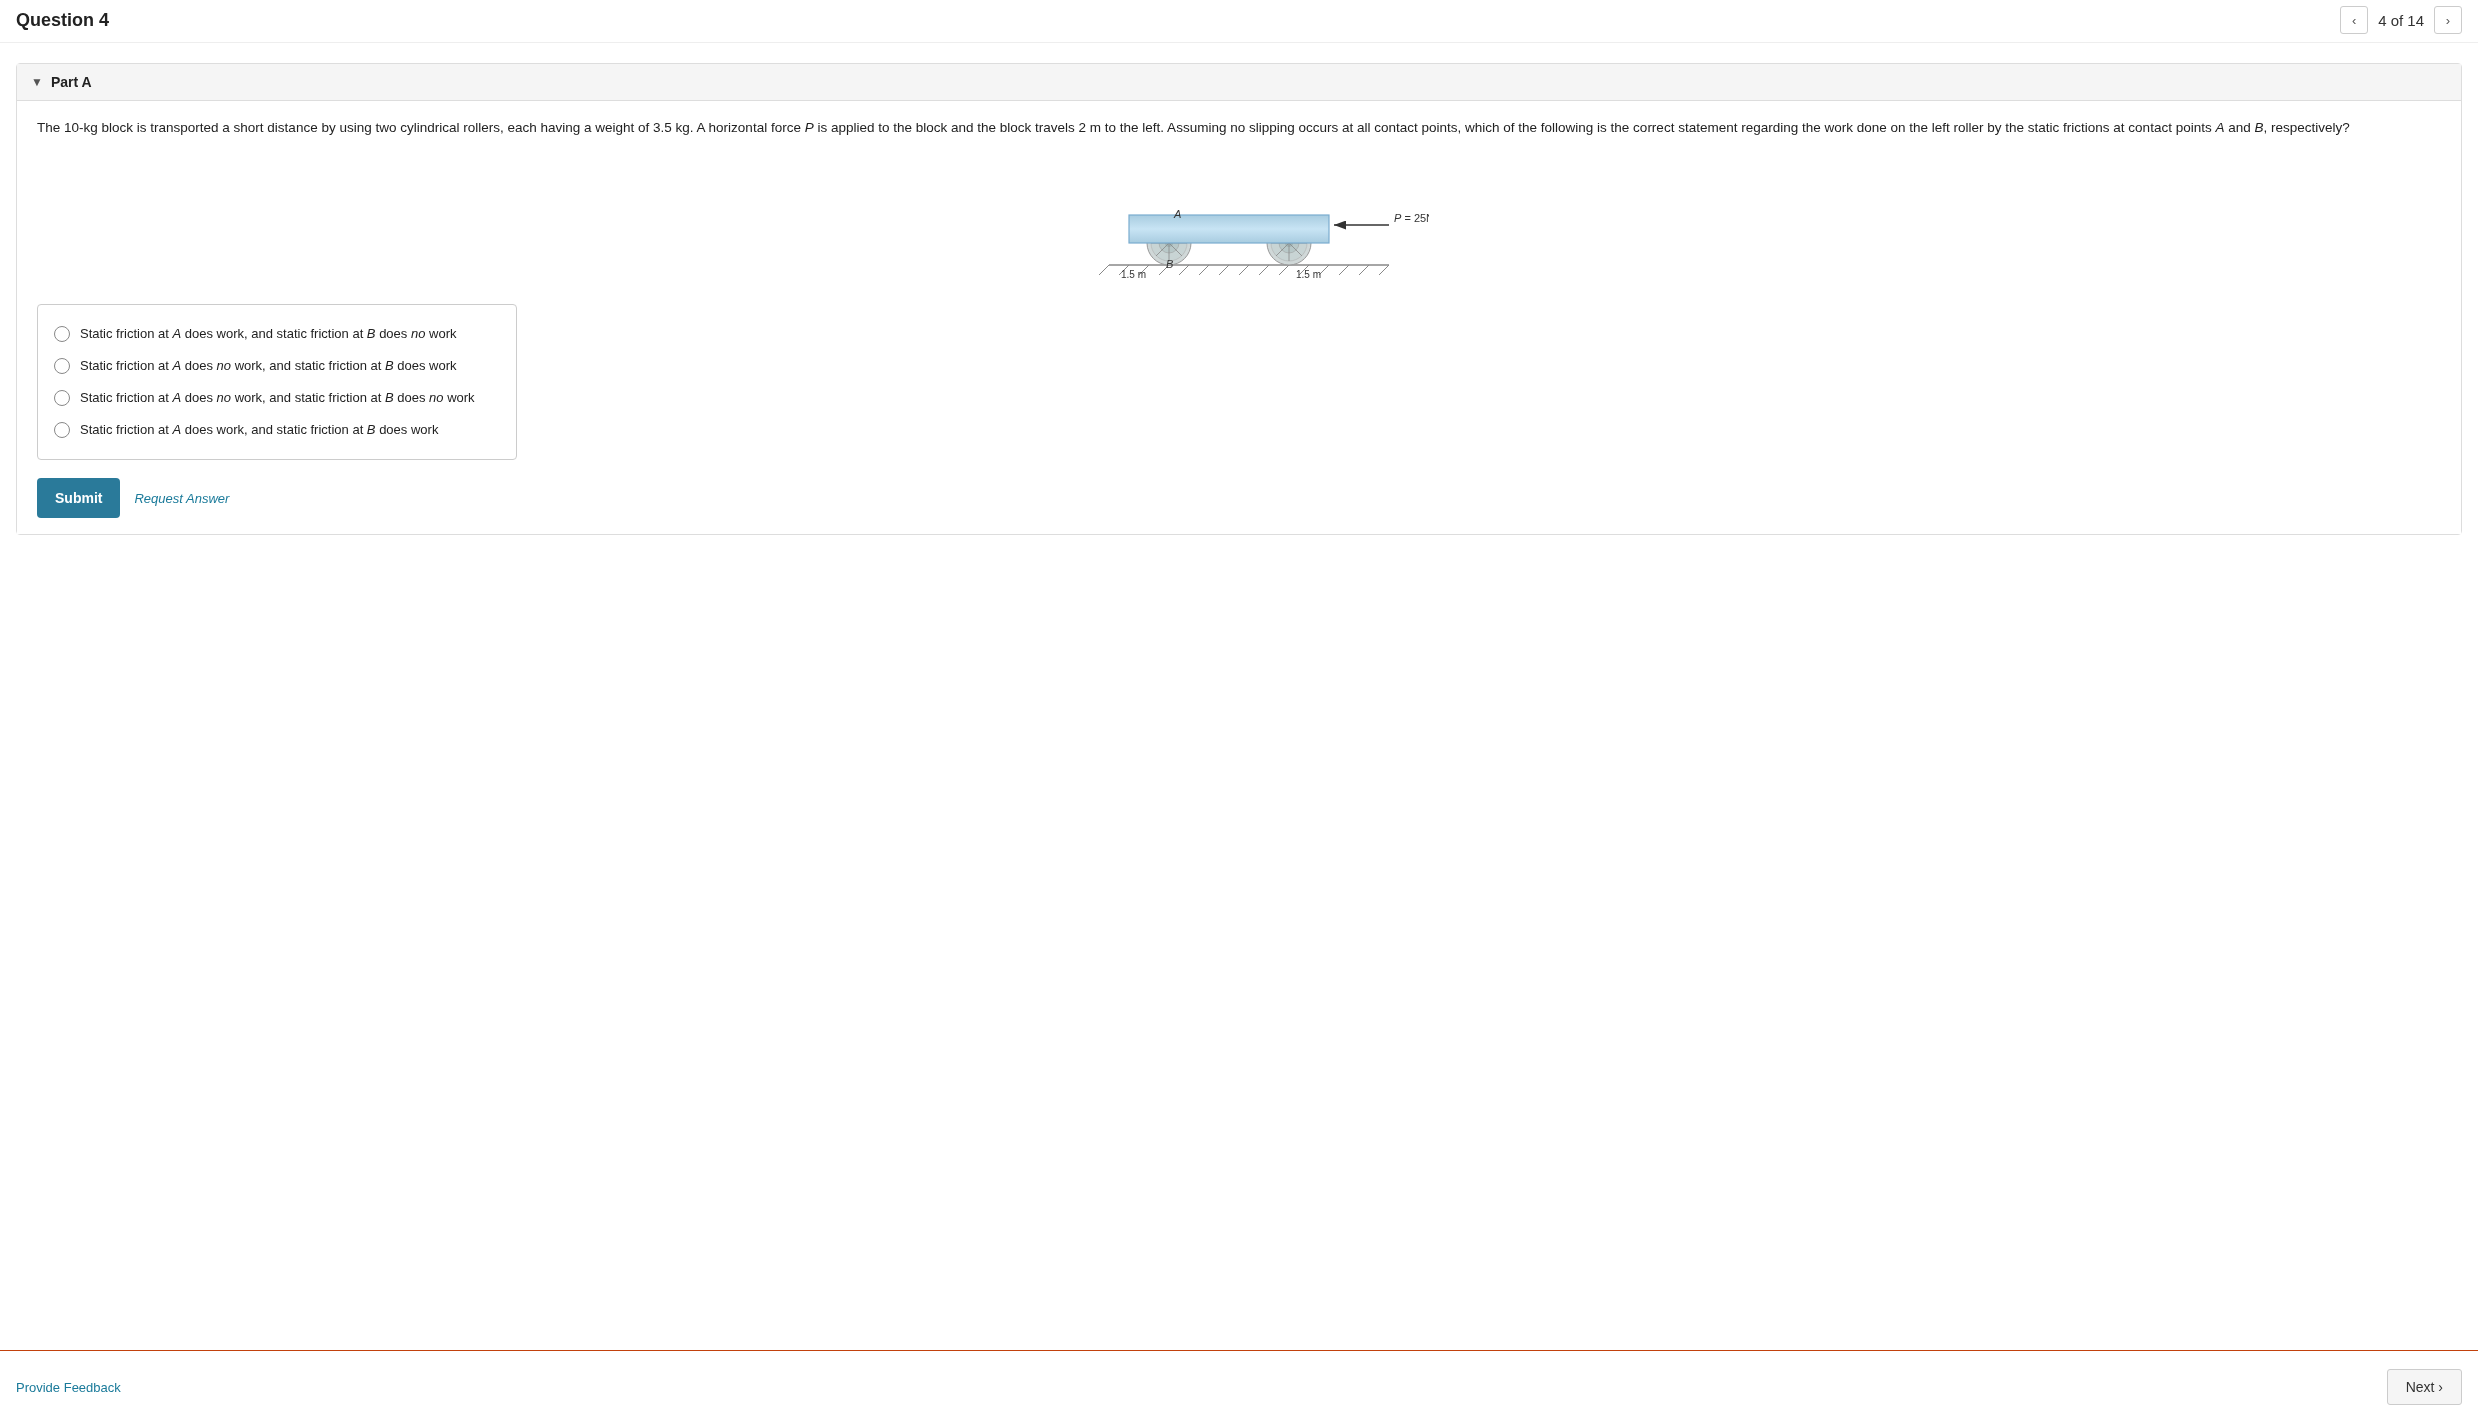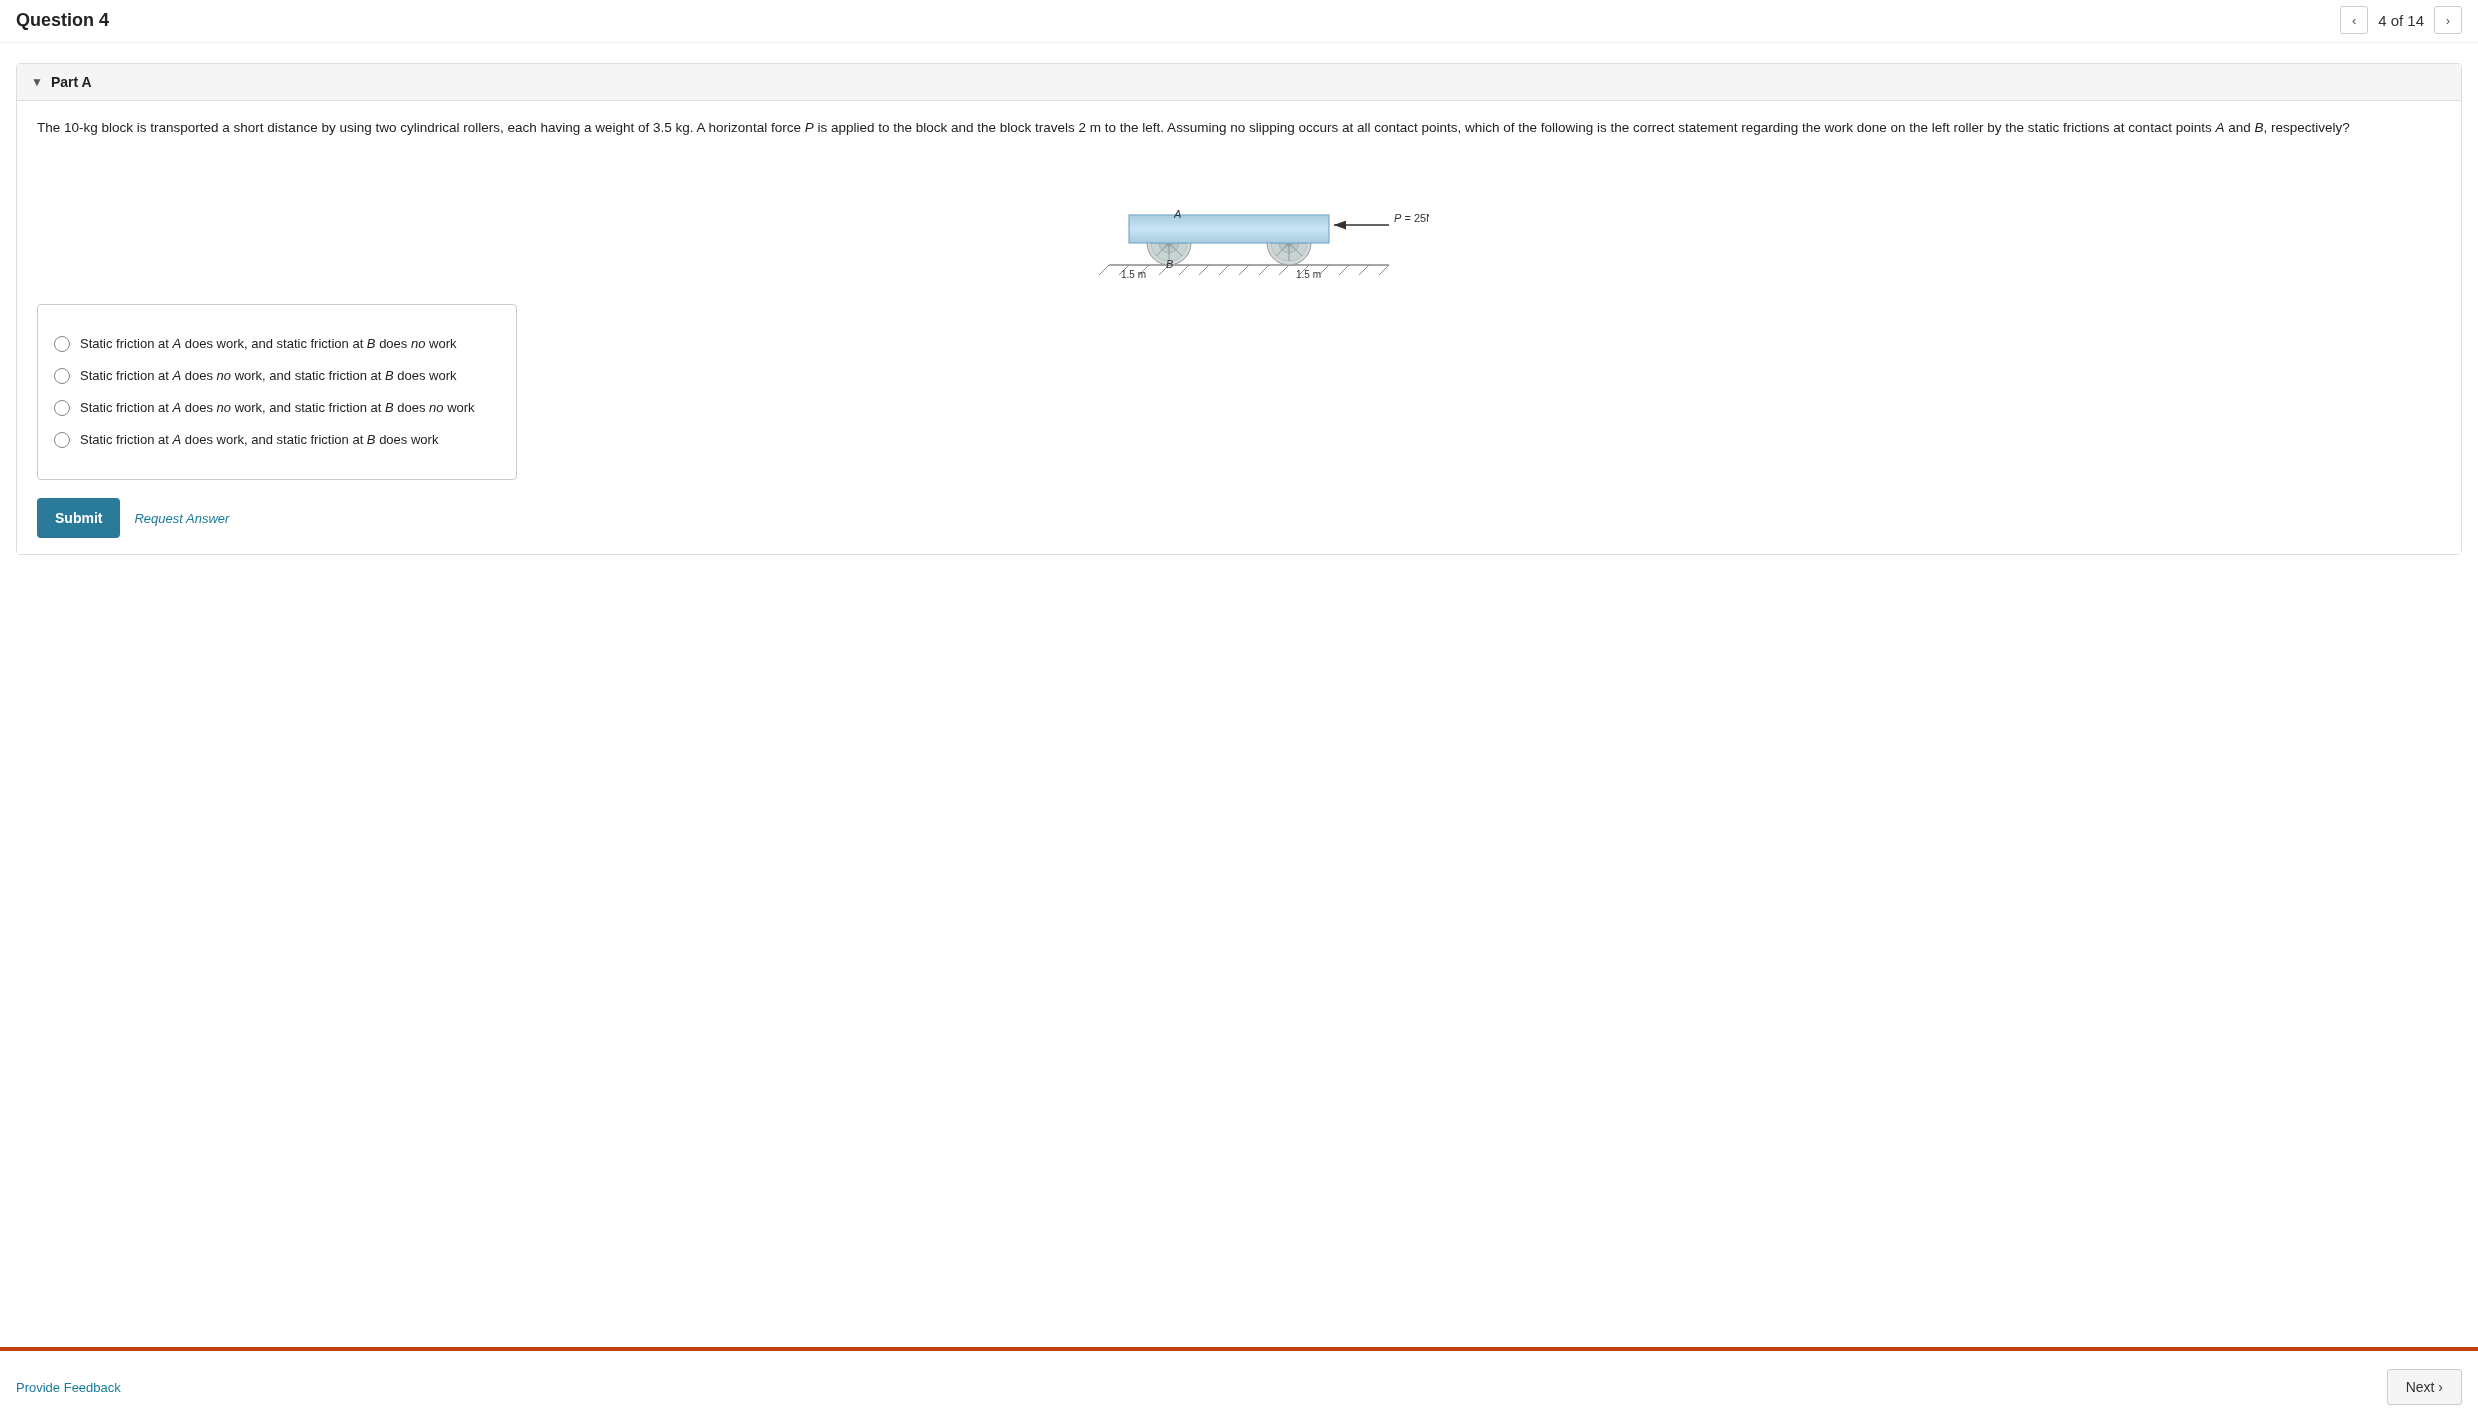--- a/index.html
+++ b/index.html
@@ -92,21 +92,21 @@
       margin-bottom: 21px;
     }
     .diagram-area {
       display: flex;
       justify-content: center;
       margin-bottom: 24px;
     }
     .answer-box {
       border: 1px solid #ccc;
       border-radius: 4px;
-      padding: 30px 16px;
+      padding: 20px 16px;
       max-width: 480px;
       margin-bottom: 18px;
       margin-top: 8px;
     }
     .answer-option {
       display: flex;
       align-items: flex-start;
       gap: 10px;
       margin-bottom: 14px;
       cursor: pointer;
@@ -154,21 +154,21 @@
       font-size: 13px;
       text-decoration: none;
       cursor: pointer;
       font-style: italic;
     }
     .bottom-bar {
       display: flex;
       justify-content: space-between;
       align-items: center;
       padding: 18px 16px;
-      border-top: 4px solid #c2410c;
+      border-top: 1px solid #c2410c;
       position: fixed;
       bottom: 0;
       left: 0;
       right: 0;
       background: #fff;
     }
     .provide-feedback-link {
       color: #1a7a9a;
       font-size: 13px;
       text-decoration: none;

